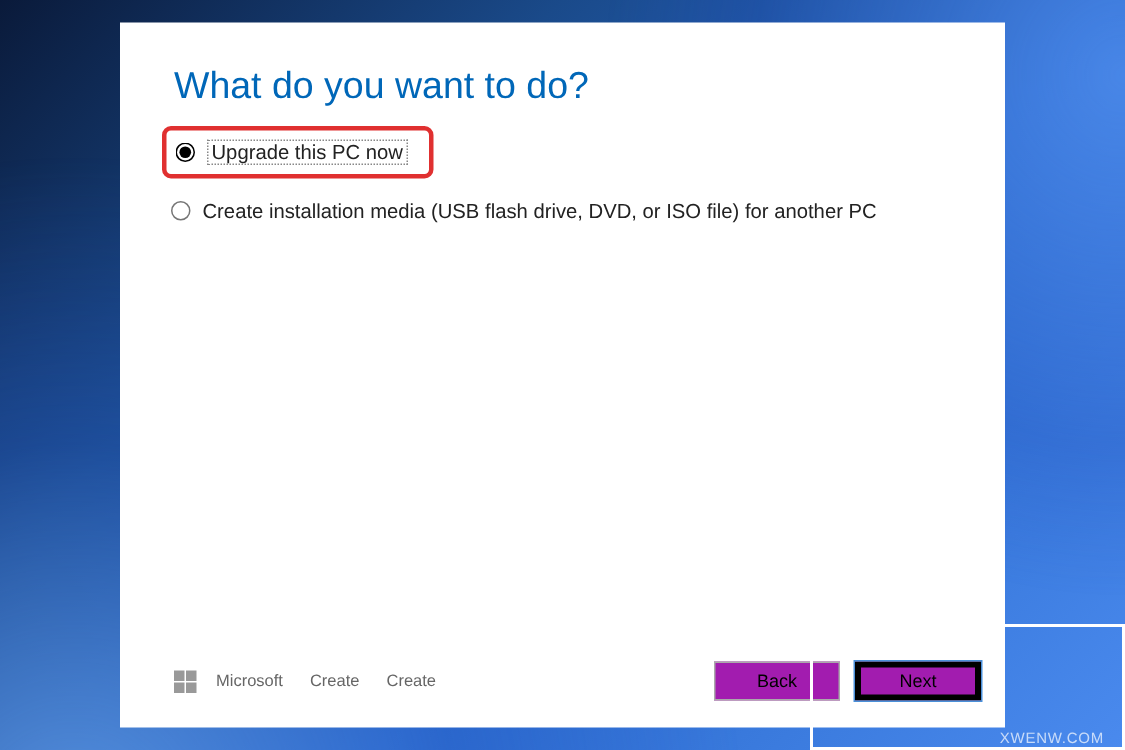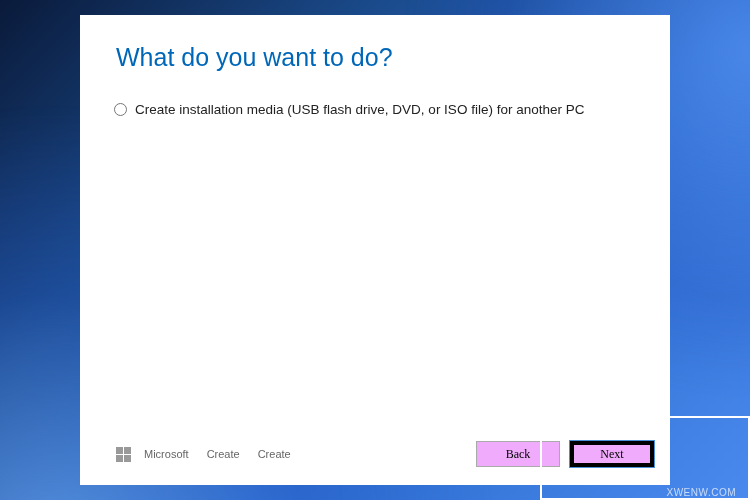--- a/index.html
+++ b/index.html
@@ -47,21 +47,21 @@
       flex-direction: column;
     }
     .content {
       flex: 1;
       padding: 28px 36px 10px 36px;
     }
     .heading {
       font-size: 25px;
       font-weight: 400;
       color: #0067b8;
-      margin-bottom: 28px;
+      margin-bottom: 12px;
     }
     .highlight-box {
       border: 3px solid #e03030;
       border-radius: 6px;
       display: inline-block;
       padding: 4px 14px 4px 6px;
       margin-left: -8px;
       margin-bottom: 6px;
     }
     .radio-row {
@@ -123,23 +123,23 @@
     }
     .footer-right {
       display: flex;
       gap: 10px;
     }
     .btn {
       min-width: 84px;
       height: 26px;
       font-size: 12px;
       border: 1px solid #aaa;
-      background: #f0abfc;
+      background: #a21caf;
       cursor: pointer;
-      font-family: Liberation Serif, serif;
+      font-family: Liberation Sans, sans-serif;
     }
     .btn:focus, .btn.primary {
       border: 4px solid #000000;
       outline: 1px solid #4a90d9;
     }
     .watermark-box {
       position: absolute;
       right: 0;
       bottom: 0;
       width: 210px;
@@ -160,20 +160,26 @@
 </head>
 <body>
 
 <div class="bg-swoosh"></div>
 <div class="bg-swoosh2"></div>
 
 <div class="dialog">
   <div class="content">
     <h1 class="heading">What do you want to do?</h1>
 
+    <div class="highlight-box">
+      <label class="radio-row">
+        <input type="radio" name="action" checked="" style="">
+        <span class="dotted-label">Upgrade this PC now</span>
+      </label>
+    </div>
 
     <label class="radio-row second">
       <input type="radio" name="action" style="">
       <span>Create installation media (USB flash drive, DVD, or ISO file) for another PC</span>
     </label>
   </div>
 
   <div class="footer">
     <div class="footer-left">
       <div class="ms-logo">

